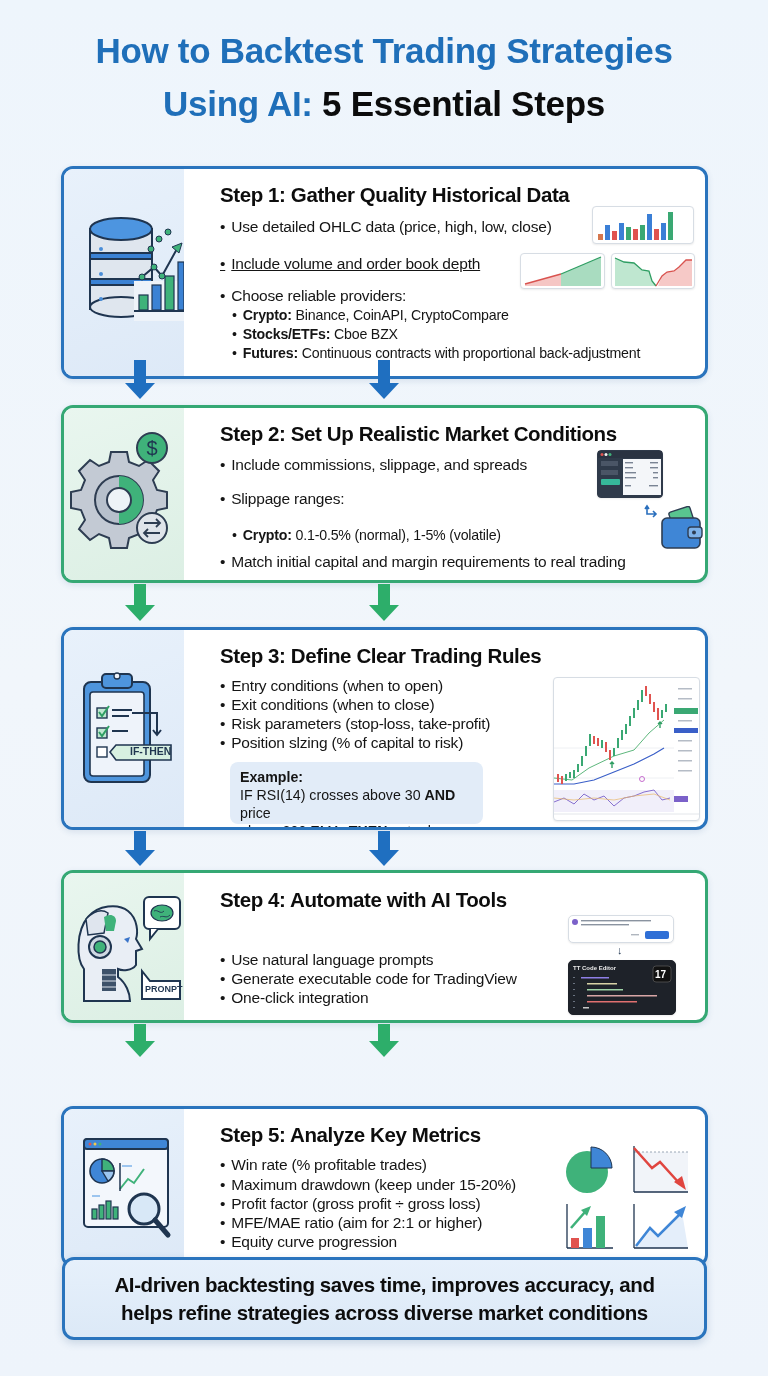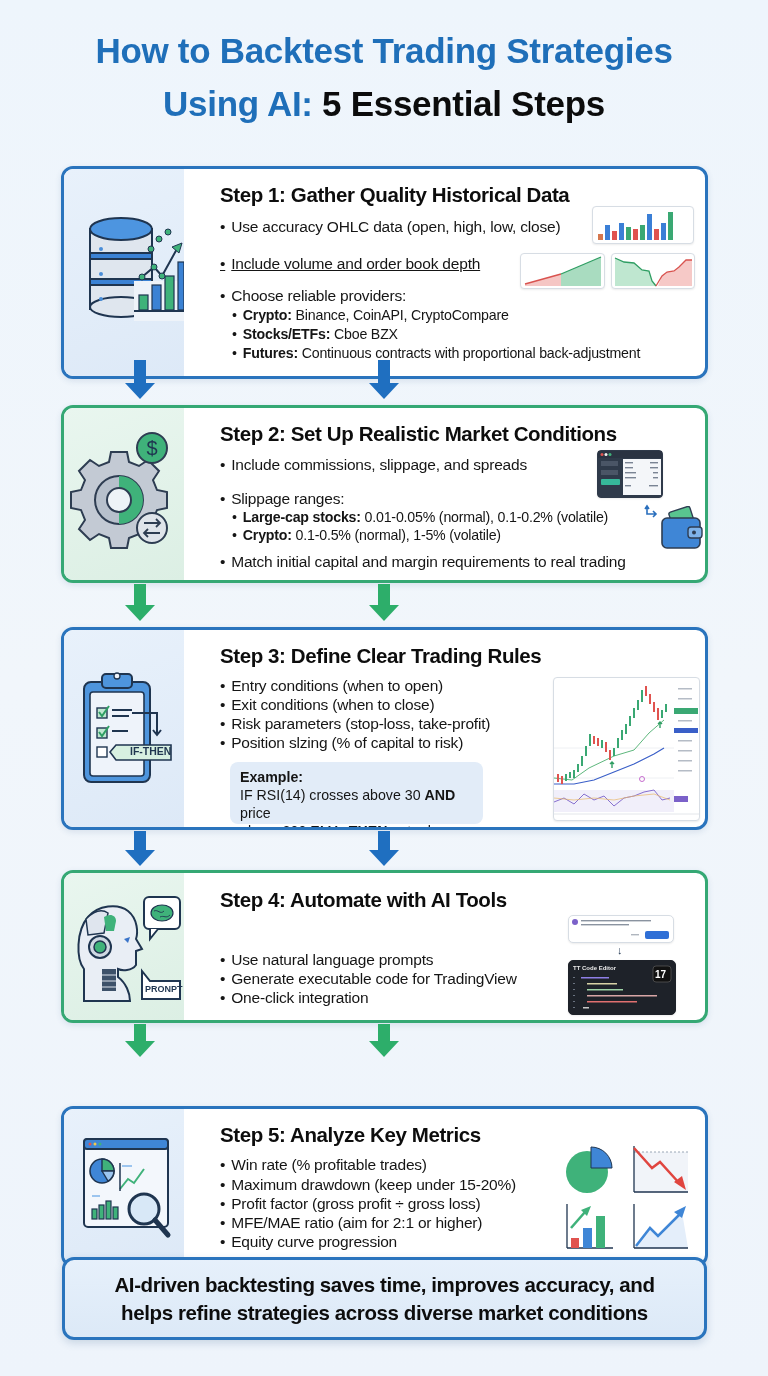--- a/index.html
+++ b/index.html
@@ -116,21 +116,21 @@
       <circle cx="90" cy="98" r="3" fill="#3fb27a" stroke="#1f3550"></circle>
       <circle cx="98" cy="107" r="3" fill="#3fb27a" stroke="#1f3550"></circle>
       <polygon points="108,78 118,74 115,84" fill="#3fb27a" stroke="#1f3550"></polygon>
       <circle cx="87" cy="80" r="3" fill="#3fb27a" stroke="#1f3550"></circle>
       <circle cx="95" cy="70" r="3" fill="#3fb27a" stroke="#1f3550"></circle>
       <circle cx="104" cy="63" r="3" fill="#3fb27a" stroke="#1f3550"></circle>
     </svg>
   </div>
   <div class="content">
     <h2 style="top:14px;">Step 1: Gather Quality Historical Data</h2>
-    <div class="bullet" style="top:49px;">Use accuracy OHLC data (open, high, low, close)</div>
+    <div class="bullet" style="top:49px;">Use detailed OHLC data (price, high, low, close)</div>
     <div class="bullet" style="top:86px;text-decoration:underline;">Include volume and order book depth</div>
     <div class="bullet" style="top:118px;">Choose reliable providers:</div>
     <div class="sub" style="top:138px;"><b>Crypto:</b><span> Binance, CoinAPI, CryptoCompare</span></div>
     <div class="sub" style="top:157px;"><b>Stocks/ETFs:</b><span> Cboe BZX</span></div>
     <div class="sub" style="top:176px;"><b>Futures:</b><span> Continuous contracts with proportional back-adjustment</span></div>
 
     <div class="mini-card" style="left:372px;top:37px;width:102px;height:38px;">
       <svg width="100" height="36" viewBox="0 0 100 36">
         <rect x="5" y="27" width="5" height="6" fill="#d5774e"></rect>
         <rect x="12" y="18" width="5" height="15" fill="#3b7fd6"></rect>
@@ -185,21 +185,20 @@
       <circle cx="88" cy="40" r="15" fill="#3fb27a" stroke="#2e3d52" stroke-width="2"></circle>
       <text x="88" y="47" text-anchor="middle" font-size="20" font-family="Liberation Sans, sans-serif" fill="#1f3550">$</text>
       <circle cx="88" cy="120" r="15" fill="#dfe4ea" stroke="#2e3d52" stroke-width="2"></circle>
       <path d="M80,115 L96,115 M92,111 L96,115 L92,119 M96,125 L80,125 M84,121 L80,125 L84,129" fill="none" stroke="#2e3d52" stroke-width="1.8"></path>
     </svg>
   </div>
   <div class="content">
     <h2 style="top:14px;">Step 2: Set Up Realistic Market Conditions</h2>
     <div class="bullet" style="top:48px;">Include commissions, slippage, and spreads</div>
     <div class="bullet" style="top:82px;">Slippage ranges:</div>
-    <div class="sub" style="top:101px;"><b>Large-cap stocks:</b><span> 0.01-0.05% (normal), 0.1-0.2% (volatile)</span></div>
     <div class="sub" style="top:119px;"><b>Crypto:</b><span> 0.1-0.5% (normal), 1-5% (volatile)</span></div>
     <div class="bullet" style="top:145px;">Match initial capital and margin requirements to real trading</div>
 
     <div class="mini-card" style="left:377px;top:42px;width:66px;height:48px;background:#2f3a4a;border-color:#2f3a4a;">
       <svg width="64" height="46" viewBox="0 0 64 46">
         <rect x="0" y="0" width="64" height="7" fill="#2a3342"></rect>
         <circle cx="4" cy="3.5" r="1.5" fill="#e0534f"></circle>
           <circle cx="8" cy="3.5" r="1.5" fill="#f1f1f1"></circle>
           <circle cx="12" cy="3.5" r="1.5" fill="#3fb27a"></circle>
         <rect x="3" y="10" width="17" height="5" fill="#4a5566"></rect>

